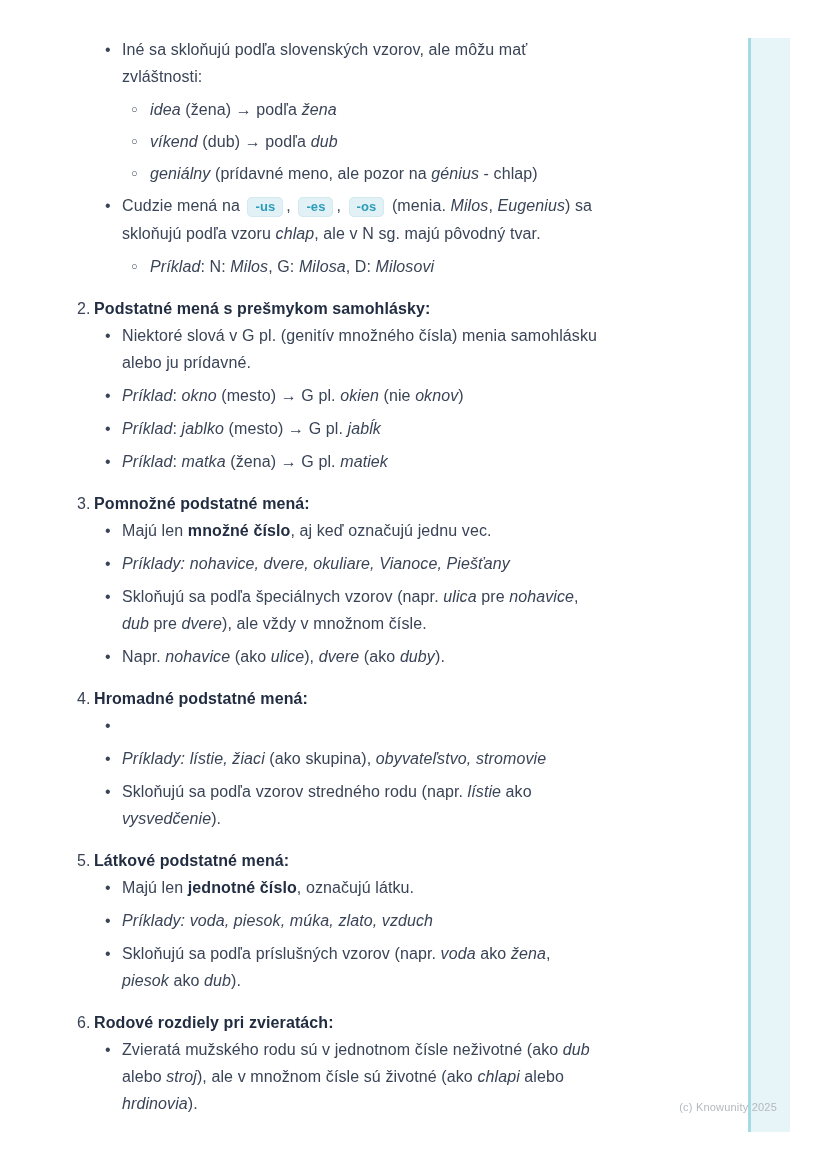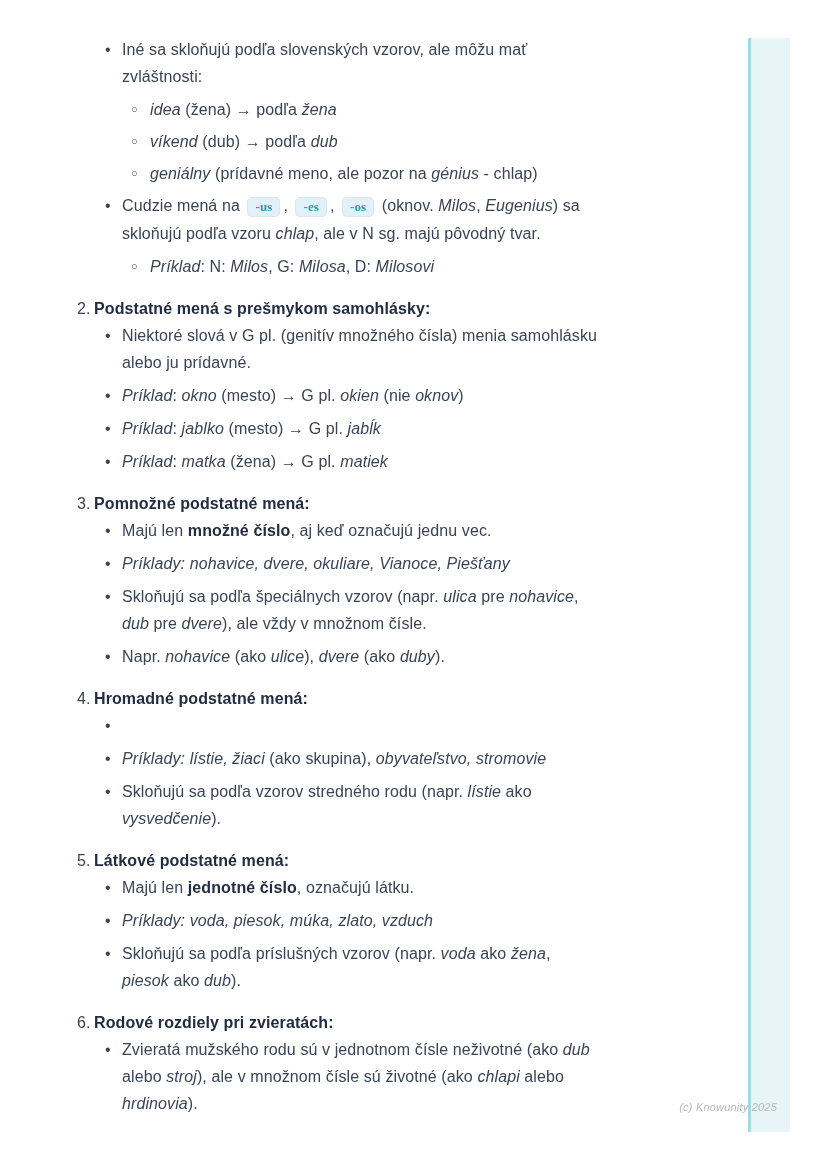--- a/index.html
+++ b/index.html
@@ -36,34 +36,33 @@
   .h .num{font-weight:400;color:var(--text);display:inline-block;width:17px;}
   .b1{margin:0 0 6px 105px;display:flex;}
   .b2{margin:0 0 5px 131px;display:flex;}
   .mk{flex:none;}
   .b1 .mk{width:17px;}
   .b2 .mk{width:19px;font-size:11px;line-height:27px;}
   .tx{display:block;max-width:610px;}
   em{font-style:italic;}
   strong{font-weight:700;color:var(--heading);margin-top:32px;}
   .badge{
-    font-family:Liberation Serif, serif;
+    font-family:Liberation Sans, sans-serif;
     font-size:13px;font-weight:700;
     background:var(--badge-bg);color:var(--badge-text);
     border:1px solid var(--badge-border);
     border-radius:5px;
     padding:1px 7px 2px;
     margin:0 3px;
     white-space:nowrap;
   }
   .watermark{
     position:absolute;top:1101px;right:51px;
     font-size:11px;color:var(--wm);
     letter-spacing:.2px;
-    font-style:italic;
   }
 </style>
 </head>
 <body>
 
 <div class="page">
   <aside class="accent-bar"></aside>
   <main class="doc" id="doc">
       <div class="b1">
         <span class="mk">•</span>
@@ -76,21 +75,21 @@
       <div class="b2">
         <span class="mk">○</span>
         <span class="tx"><em>víkend</em><span> (dub) → podľa </span><em>dub</em></span>
       </div>
       <div class="b2">
         <span class="mk">○</span>
         <span class="tx"><em>geniálny</em><span> (prídavné meno, ale pozor na </span><em>génius</em><span> - chlap)</span></span>
       </div>
       <div class="b1">
         <span class="mk">•</span>
-        <span class="tx"><span>Cudzie mená na </span><code class="badge">-us</code><span>, </span><code class="badge">-es</code><span>, </span><code class="badge">-os</code><span> (oknov. </span><em>Milos</em><span>, </span><em>Eugenius</em><span>) sa</span><br><span>skloňujú podľa vzoru </span><em>chlap</em><span>, ale v N sg. majú pôvodný tvar.</span></span>
+        <span class="tx"><span>Cudzie mená na </span><code class="badge">-us</code><span>, </span><code class="badge">-es</code><span>, </span><code class="badge">-os</code><span> (menia. </span><em>Milos</em><span>, </span><em>Eugenius</em><span>) sa</span><br><span>skloňujú podľa vzoru </span><em>chlap</em><span>, ale v N sg. majú pôvodný tvar.</span></span>
       </div>
       <div class="b2">
         <span class="mk">○</span>
         <span class="tx"><em>Príklad</em><span>: N: </span><em>Milos</em><span>, G: </span><em>Milosa</em><span>, D: </span><em>Milosovi</em></span>
       </div>
       <div class="h"><span class="num">2.</span><span class="ht">Podstatné mená s prešmykom samohlásky:</span></div>
       <div class="b1">
         <span class="mk">•</span>
         <span class="tx"><span>Niektoré slová v G pl. (genitív množného čísla) menia samohlásku</span><br><span>alebo ju prídavné.</span></span>
       </div>

